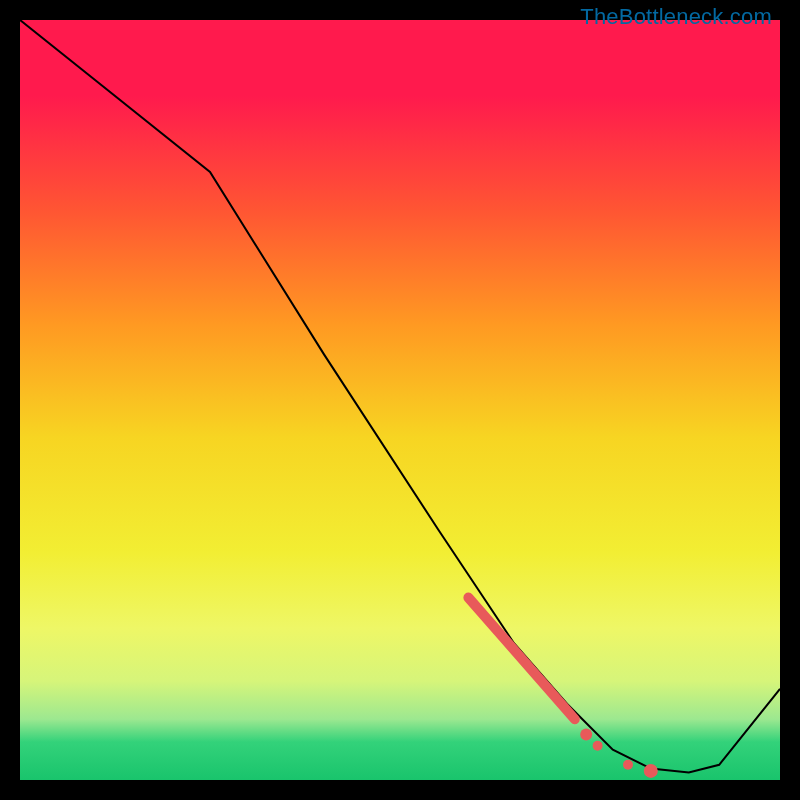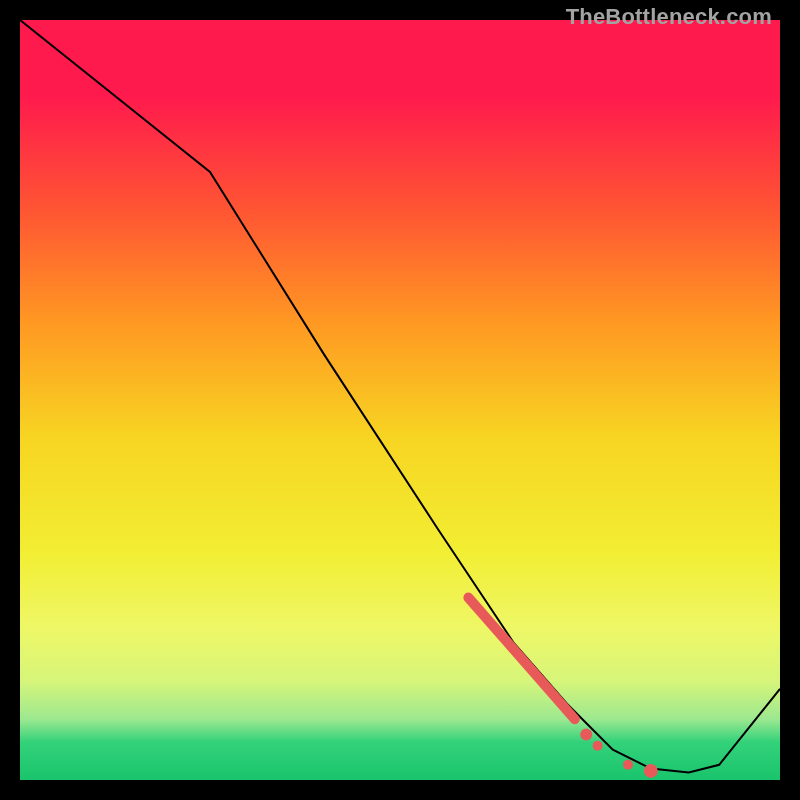--- a/index.html
+++ b/index.html
@@ -35,22 +35,22 @@
     #9ce890 92%,
     #33d27a 95%,
     #19c46c 100%
   );
 }
 .watermark {
   position: absolute;
   top: 4px;
   right: 28px;
   font-size: 22px;
-  font-weight: 700;
-  color: #a3a3a3;
+  font-weight: 400;
+  color: #0369a1;
   letter-spacing: 0.2px;
 }
 .curve-layer {
   position: absolute;
   top: 20px;
   left: 20px;
   width: 760px;
   height: 760px;
   pointer-events: none;
 }

